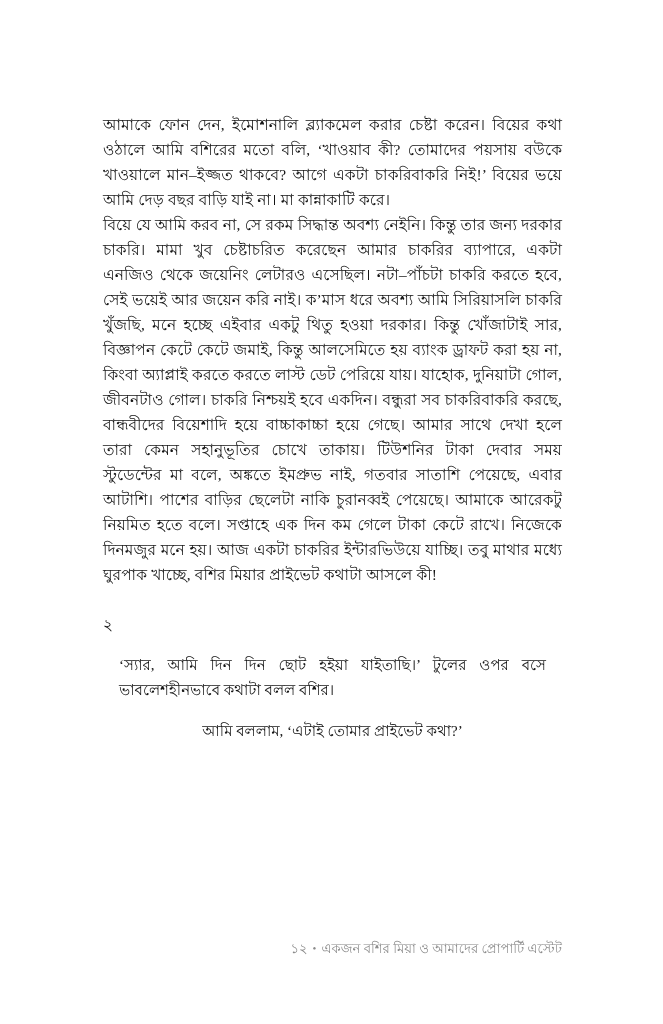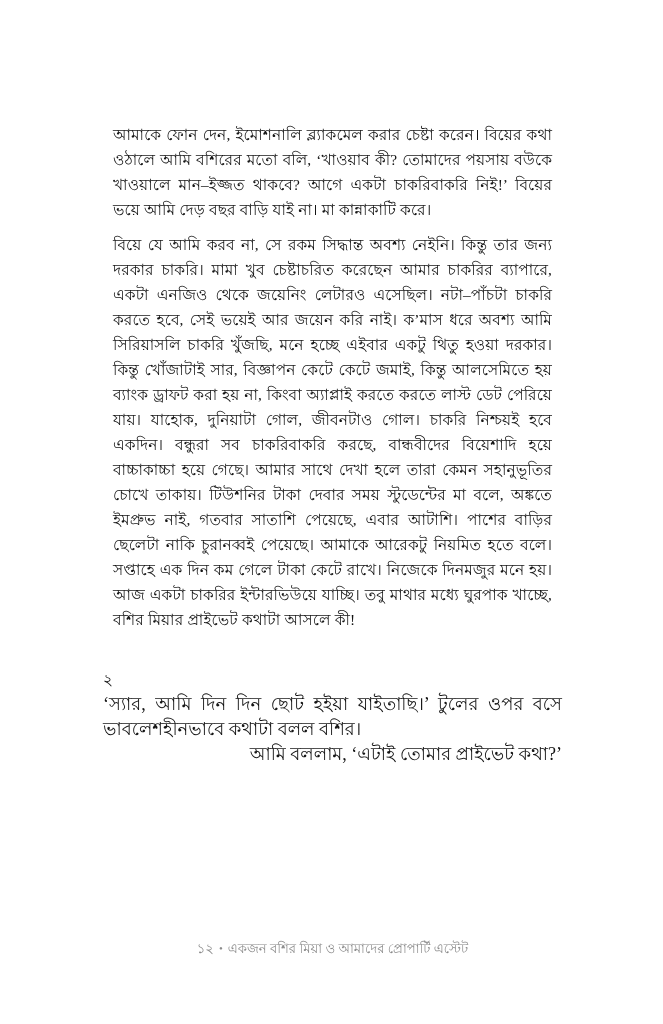--- a/index.html
+++ b/index.html
@@ -20,21 +20,21 @@
     background: #ffffff;
     box-sizing: border-box;
   }
   .text-block {
     position: absolute;
     left: 103px;
     top: 112px;
     width: 459px;
   }
   .para {
-    margin: 10px;
+    margin: 0;
     text-align: justify;
     text-justify: inter-word;
     font-size: 15.4px;
     line-height: 25px;
     color: #141414;
     letter-spacing: 0.1px;
     word-spacing: 0.2px;
   }
   .para + .para {
     margin-top: 0;
@@ -43,39 +43,39 @@
     height: 25px;
   }
   .section-number {
     margin: 0;
     font-size: 15.4px;
     line-height: 25px;
     color: #141414;
     text-align: left;
   }
   .dialogue {
-    margin: 0;
+    margin: 16px;
     text-align: justify;
     text-justify: inter-word;
-    font-size: 18px;
+    font-size: 15px;
     line-height: 25px;
     color: #141414;
   }
   .dialogue.nojustify {
-    text-align: right;
+    text-align: center;
   }
   .footer {
     position: absolute;
     left: 103px;
     top: 938px;
     width: 459px;
     font-size: 13.2px;
     line-height: 20px;
     color: #8a8a8a;
-    text-align: center;
+    text-align: right;
     white-space: nowrap;
   }
   .footer .sep {
     padding: 0 5px;
     font-size: 11px;
     vertical-align: 1px;
   }
 </style>
 </head>
 <body>

